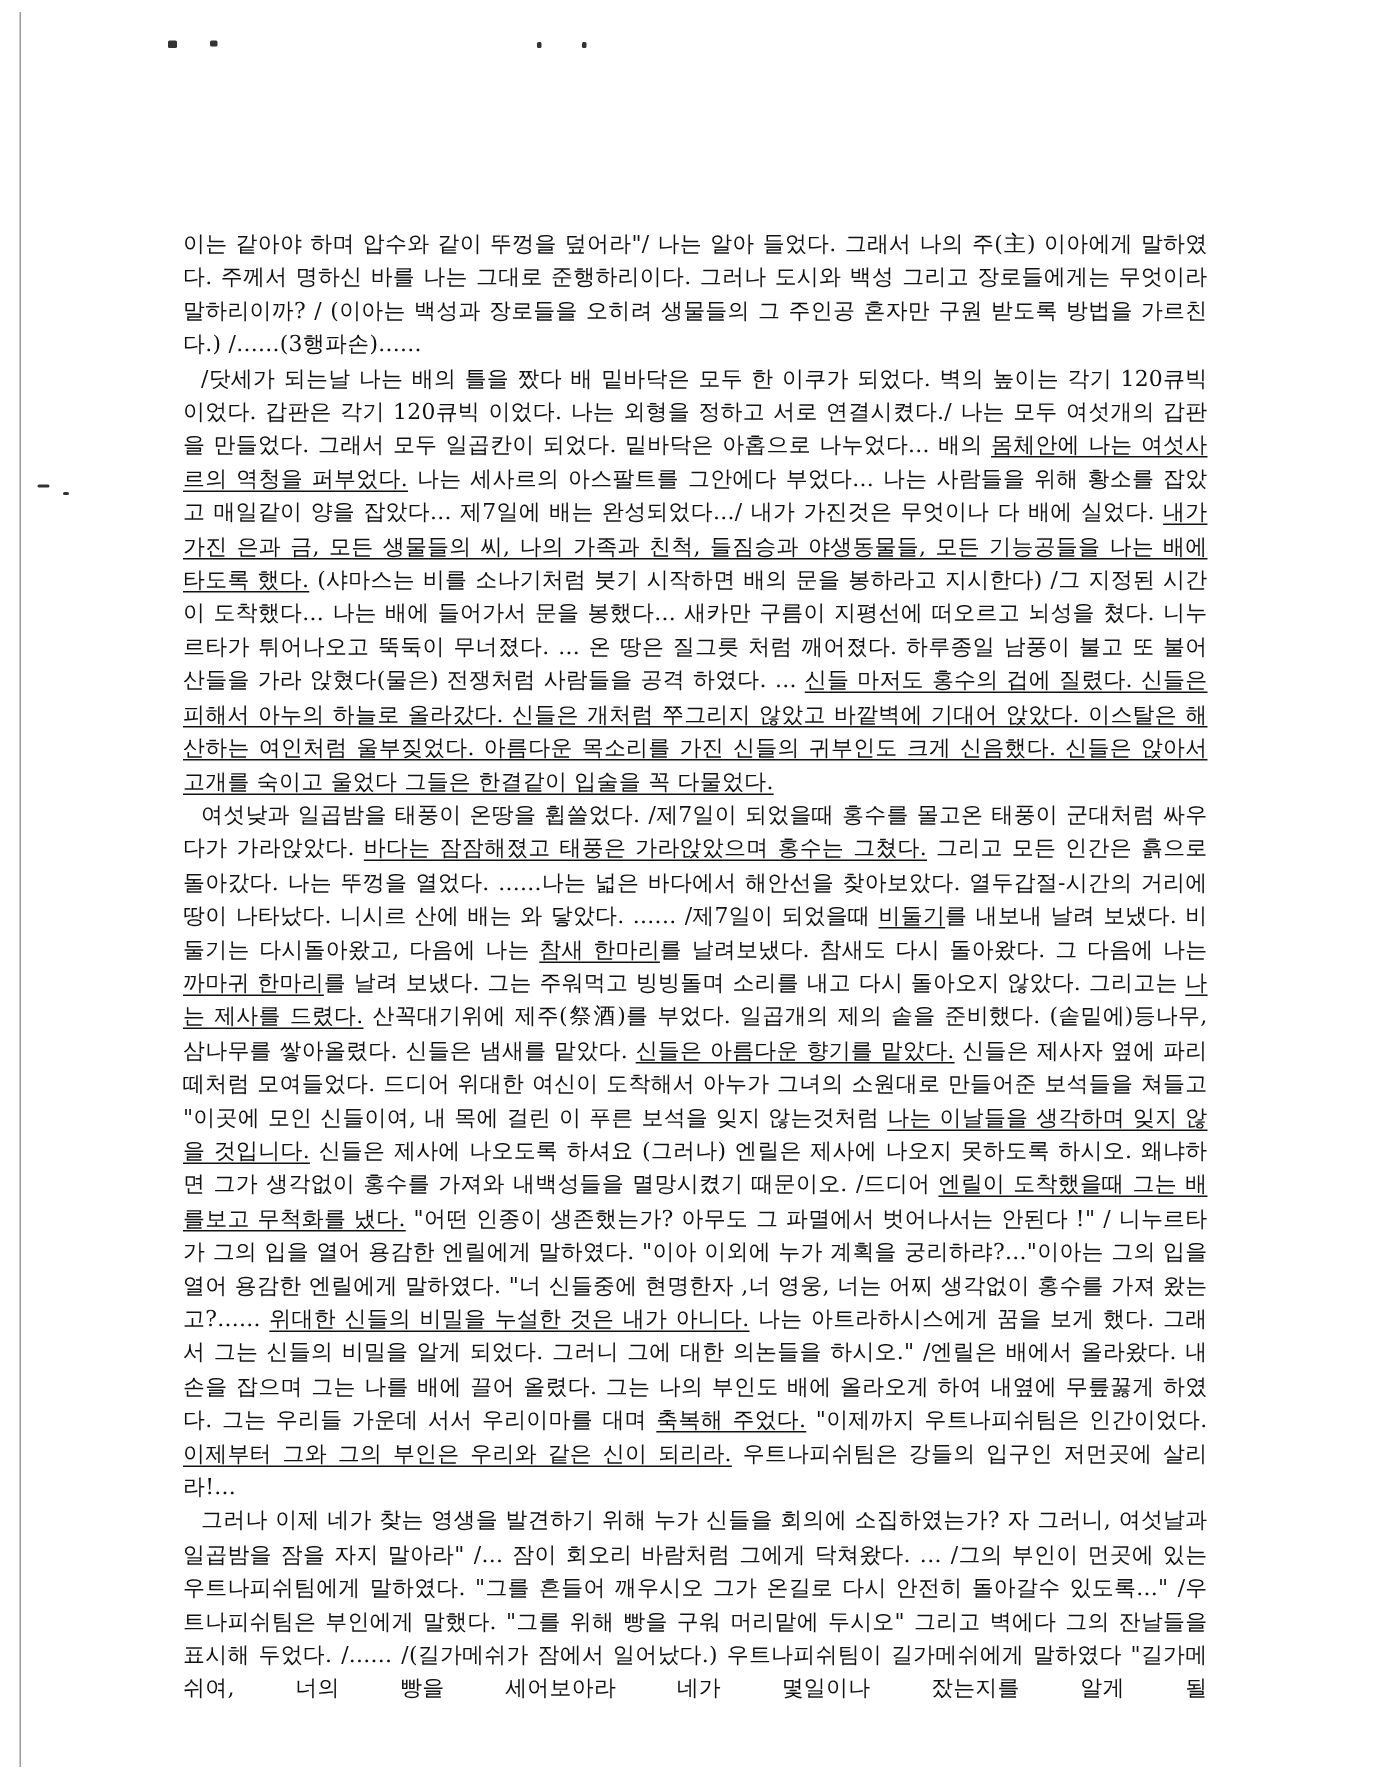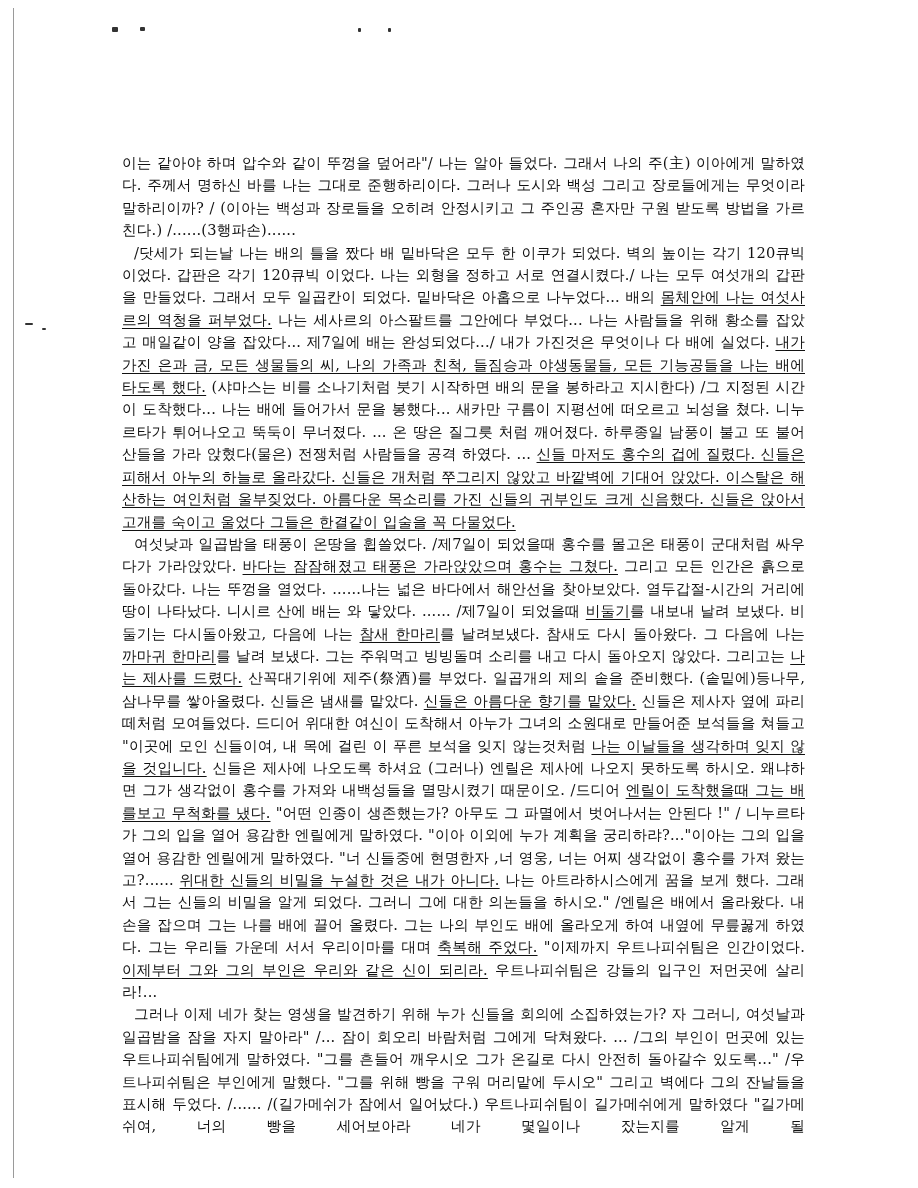--- a/index.html
+++ b/index.html
@@ -30,17 +30,17 @@
 
 <div class="scan-edge"></div>
 <div class="speck" style="left:112px;top:27px;width:6px;height:5px;"></div>
 <div class="speck" style="left:140px;top:27px;width:5px;height:4px;"></div>
 <div class="speck" style="left:358px;top:28px;width:3px;height:4px;"></div>
 <div class="speck" style="left:388px;top:28px;width:3px;height:4px;"></div>
 <div class="speck" style="left:25px;top:323px;width:8px;height:2px;"></div>
 <div class="speck" style="left:42px;top:328px;width:4px;height:2px;"></div>
 
 <div class="page" id="page">
-    <p class="para last"><span>이는 같아야 하며 압수와 같이 뚜껑을 덮어라"/ 나는 알아 들었다. 그래서 나의 주(主) 이아에게 말하였다. 주께서 명하신 바를 나는 그대로 준행하리이다. 그러나 도시와 백성 그리고 장로들에게는 무엇이라 말하리이까? / (이아는 백성과 장로들을 오히려 안정시키고 그 주인공 혼자만 구원 받도록 방법을 가르친다.) /......(3행파손)......</span></p>
+    <p class="para last"><span>이는 같아야 하며 압수와 같이 뚜껑을 덮어라"/ 나는 알아 들었다. 그래서 나의 주(主) 이아에게 말하였다. 주께서 명하신 바를 나는 그대로 준행하리이다. 그러나 도시와 백성 그리고 장로들에게는 무엇이라 말하리이까? / (이아는 백성과 장로들을 오히려 생물들의 그 주인공 혼자만 구원 받도록 방법을 가르친다.) /......(3행파손)......</span></p>
     <p class="para indent last"><span>/닷세가 되는날 나는 배의 틀을 짰다 배 밑바닥은 모두 한 이쿠가 되었다. 벽의 높이는 각기 120큐빅 이었다. 갑판은 각기 120큐빅 이었다. 나는 외형을 정하고 서로 연결시켰다./ 나는 모두 여섯개의 갑판을 만들었다. 그래서 모두 일곱칸이 되었다. 밑바닥은 아홉으로 나누었다... 배의 </span><span class="u">몸체안에 나는 여섯사르의 역청을 퍼부었다.</span><span> 나는 세사르의 아스팔트를 그안에다 부었다... 나는 사람들을 위해 황소를 잡았고 매일같이 양을 잡았다... 제7일에 배는 완성되었다.../ 내가 가진것은 무엇이나 다 배에 실었다. </span><span class="u">내가 가진 은과 금, 모든 생물들의 씨, 나의 가족과 친척, 들짐승과 야생동물들, 모든 기능공들을 나는 배에 타도록 했다.</span><span> (샤마스는 비를 소나기처럼 붓기 시작하면 배의 문을 봉하라고 지시한다) /그 지정된 시간이 도착했다... 나는 배에 들어가서 문을 봉했다... 새카만 구름이 지평선에 떠오르고 뇌성을 쳤다. 니누르타가 튀어나오고 뚝둑이 무너졌다. ... 온 땅은 질그릇 처럼 깨어졌다. 하루종일 남풍이 불고 또 불어 산들을 가라 앉혔다(물은) 전쟁처럼 사람들을 공격 하였다. ... </span><span class="u">신들 마저도 홍수의 겁에 질렸다. 신들은 피해서 아누의 하늘로 올라갔다. 신들은 개처럼 쭈그리지 않았고 바깥벽에 기대어 앉았다. 이스탈은 해산하는 여인처럼 울부짖었다. 아름다운 목소리를 가진 신들의 귀부인도 크게 신음했다. 신들은 앉아서 고개를 숙이고 울었다 그들은 한결같이 입술을 꼭 다물었다.</span></p>
     <p class="para indent last"><span>여섯낮과 일곱밤을 태풍이 온땅을 휩쓸었다. /제7일이 되었을때 홍수를 몰고온 태풍이 군대처럼 싸우다가 가라앉았다. </span><span class="u">바다는 잠잠해졌고 태풍은 가라앉았으며 홍수는 그쳤다.</span><span> 그리고 모든 인간은 흙으로 돌아갔다. 나는 뚜껑을 열었다. ......나는 넓은 바다에서 해안선을 찾아보았다. 열두갑절-시간의 거리에 땅이 나타났다. 니시르 산에 배는 와 닿았다. ...... /제7일이 되었을때 </span><span class="u">비둘기</span><span>를 내보내 날려 보냈다. 비둘기는 다시돌아왔고, 다음에 나는 </span><span class="u">참새 한마리</span><span>를 날려보냈다. 참새도 다시 돌아왔다. 그 다음에 나는 </span><span class="u">까마귀 한마리</span><span>를 날려 보냈다. 그는 주워먹고 빙빙돌며 소리를 내고 다시 돌아오지 않았다. 그리고는 </span><span class="u">나는 제사를 드렸다.</span><span> 산꼭대기위에 제주(祭酒)를 부었다. 일곱개의 제의 솥을 준비했다. (솥밑에)등나무, 삼나무를 쌓아올렸다. 신들은 냄새를 맡았다. </span><span class="u">신들은 아름다운 향기를 맡았다.</span><span> 신들은 제사자 옆에 파리떼처럼 모여들었다. 드디어 위대한 여신이 도착해서 아누가 그녀의 소원대로 만들어준 보석들을 쳐들고 "이곳에 모인 신들이여, 내 목에 걸린 이 푸른 보석을 잊지 않는것처럼 </span><span class="u">나는 이날들을 생각하며 잊지 않을 것입니다.</span><span> 신들은 제사에 나오도록 하셔요 (그러나) 엔릴은 제사에 나오지 못하도록 하시오. 왜냐하면 그가 생각없이 홍수를 가져와 내백성들을 멸망시켰기 때문이오. /드디어 </span><span class="u">엔릴이 도착했을때 그는 배를보고 무척화를 냈다.</span><span> "어떤 인종이 생존했는가? 아무도 그 파멸에서 벗어나서는 안된다 !" / 니누르타가 그의 입을 열어 용감한 엔릴에게 말하였다. "이아 이외에 누가 계획을 궁리하랴?..."이아는 그의 입을 열어 용감한 엔릴에게 말하였다. "너 신들중에 현명한자 ,너 영웅, 너는 어찌 생각없이 홍수를 가져 왔는고?...... </span><span class="u">위대한 신들의 비밀을 누설한 것은 내가 아니다.</span><span> 나는 아트라하시스에게 꿈을 보게 했다. 그래서 그는 신들의 비밀을 알게 되었다. 그러니 그에 대한 의논들을 하시오." /엔릴은 배에서 올라왔다. 내 손을 잡으며 그는 나를 배에 끌어 올렸다. 그는 나의 부인도 배에 올라오게 하여 내옆에 무릎꿇게 하였다. 그는 우리들 가운데 서서 우리이마를 대며 </span><span class="u">축복해 주었다.</span><span> "이제까지 우트나피쉬팀은 인간이었다. </span><span class="u">이제부터 그와 그의 부인은 우리와 같은 신이 되리라.</span><span> 우트나피쉬팀은 강들의 입구인 저먼곳에 살리라!...</span></p>
     <p class="para indent"><span>그러나 이제 네가 찾는 영생을 발견하기 위해 누가 신들을 회의에 소집하였는가? 자 그러니, 여섯날과 일곱밤을 잠을 자지 말아라" /... 잠이 회오리 바람처럼 그에게 닥쳐왔다. ... /그의 부인이 먼곳에 있는 우트나피쉬팀에게 말하였다. "그를 흔들어 깨우시오 그가 온길로 다시 안전히 돌아갈수 있도록..." /우트나피쉬팀은 부인에게 말했다. "그를 위해 빵을 구워 머리맡에 두시오" 그리고 벽에다 그의 잔날들을 표시해 두었다. /...... /(길가메쉬가 잠에서 일어났다.) 우트나피쉬팀이 길가메쉬에게 말하였다 "길가메쉬여, 너의 빵을 세어보아라 네가 몇일이나 잤는지를 알게 될</span></p>
   </div>
 
 </body></html>

